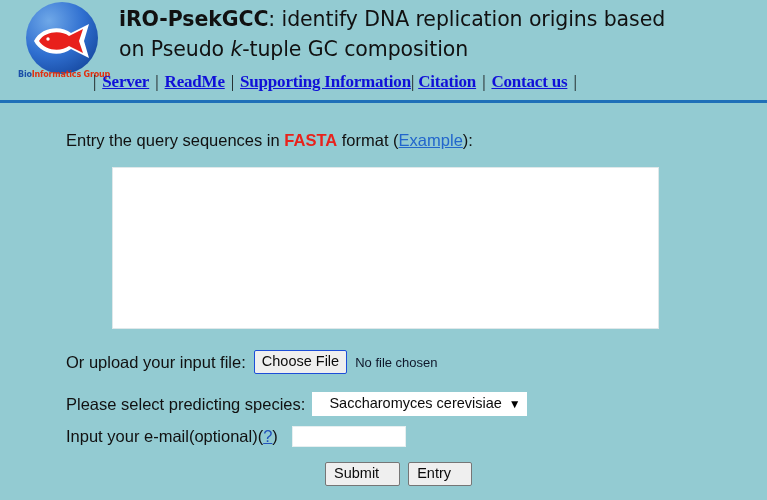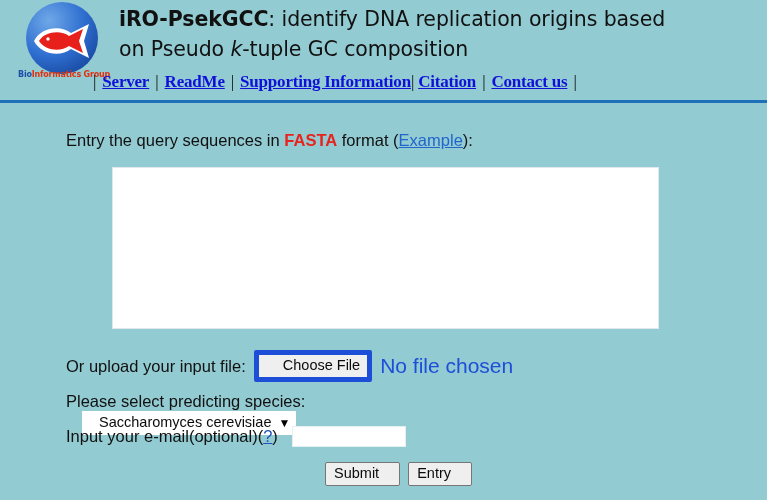--- a/index.html
+++ b/index.html
@@ -151,40 +151,40 @@
   .form-row {
     position: absolute;
     left: 66px;
     font-size: 16.5px;
     color: #111111;
     white-space: nowrap;
     display: flex;
     align-items: center;
   }
   #row-upload { top: 246px; }
-  #row-species { top: 288px; flex-direction: column; }
+  #row-species { top: 288px; }
   #row-email   { top: 322px; }
 
   #choose-file-button {
     display: inline-block;
     margin-left: 8px;
-    padding: 1px 7px 2px 24px;
+    padding: 1px 7px 2px 7px;
     background: #efefef;
-    border: 5px solid #1d4ed8;
+    border: 1px solid #1d4ed8;
     border-radius: 2px;
     font-family: "Liberation Sans", sans-serif;
     font-size: 14.5px;
     color: #0b0b0b;
     line-height: 19px;
     cursor: default;
   }
   #no-file-text {
     margin-left: 8px;
-    font-size: 21px;
-    color: #1d4ed8;
+    font-size: 13px;
+    color: #0f172a;
     text-align: right;
   }
 
   #species-select {
     margin-left: 7px;
     background: #ffffff;
     border: none;
     padding: 3px 6px 4px 17px;
     font-family: "Liberation Sans", sans-serif;
     font-size: 14.5px;

